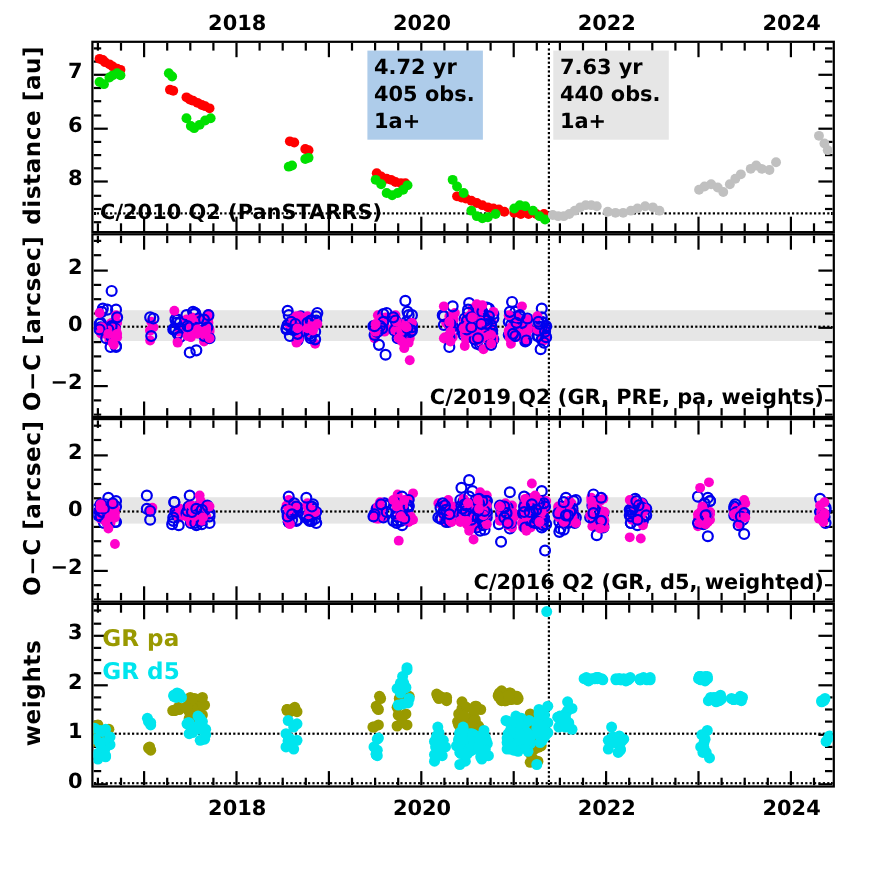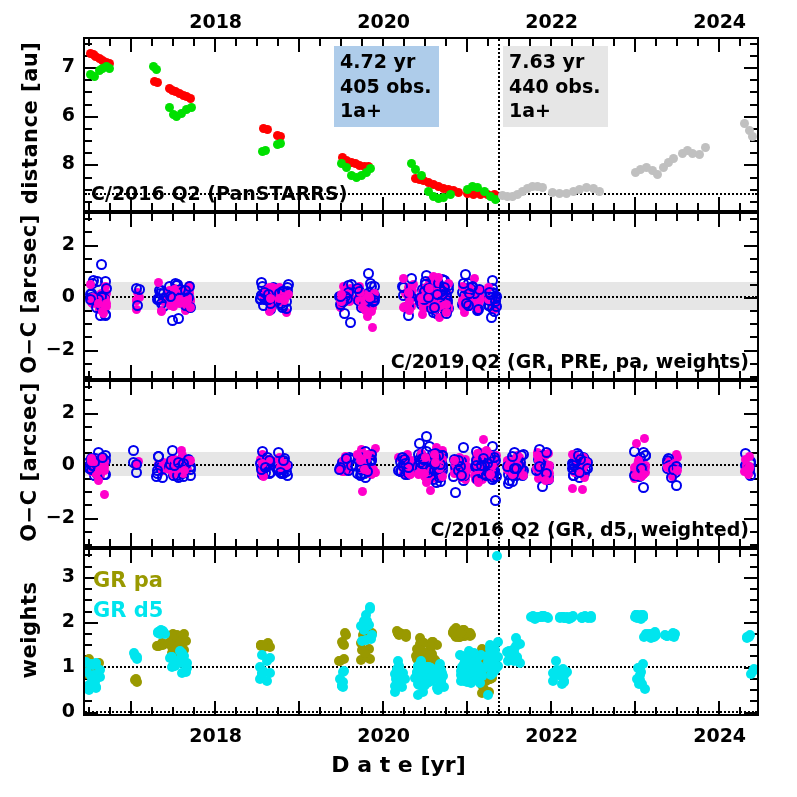--- a/index.html
+++ b/index.html
@@ -120,21 +120,21 @@
         <div class="tk" style="left: 570.2px; width: 2px; height: 7px; top: 0px;"></div>
         <div class="tk" style="left: 570.2px; width: 2px; height: 7px; bottom: 0px;"></div>
         <div class="tk" style="left: 591.2px; width: 2px; height: 7px; top: 0px;"></div>
         <div class="tk" style="left: 591.2px; width: 2px; height: 7px; bottom: 0px;"></div>
         <div class="tk" style="left: 612.2px; width: 2px; height: 7px; top: 0px;"></div>
         <div class="tk" style="left: 612.2px; width: 2px; height: 7px; bottom: 0px;"></div>
         <div class="tk" style="left: 633.2px; width: 2px; height: 13px; top: 0px;"></div>
         <div class="tk" style="left: 633.2px; width: 2px; height: 13px; bottom: 0px;"></div>
         <div class="tk" style="left: 654.2px; width: 2px; height: 7px; top: 0px;"></div>
         <div class="tk" style="left: 654.2px; width: 2px; height: 7px; bottom: 0px;"></div>
-        <div class="note" style="left: 6px; bottom: 4px;">C/2016 Q2 (PanSTARRS)</div>
+        <div class="note" style="left: 6px; bottom: 4px;">C/2010 Q2 (PanSTARRS)</div>
         <div class="pt" style="background: rgb(255, 0, 0); width: 9px; height: 9px; left: 1.38px; top: 9.59722px;"></div>
         <div class="pt" style="background: rgb(255, 0, 0); width: 9px; height: 9px; left: 3.9px; top: 10.5694px;"></div>
         <div class="pt" style="background: rgb(255, 0, 0); width: 9px; height: 9px; left: 6.42px; top: 12.5139px;"></div>
         <div class="pt" style="background: rgb(255, 0, 0); width: 9px; height: 9px; left: 9.78px; top: 14.9444px;"></div>
         <div class="pt" style="background: rgb(255, 0, 0); width: 9px; height: 9px; left: 13.14px; top: 17.375px;"></div>
         <div class="pt" style="background: rgb(255, 0, 0); width: 9px; height: 9px; left: 16.5px; top: 18.5903px;"></div>
         <div class="pt" style="background: rgb(255, 0, 0); width: 9px; height: 9px; left: 19.86px; top: 19.8056px;"></div>
         <div class="pt" style="background: rgb(255, 0, 0); width: 9px; height: 9px; left: 65.22px; top: 37.7917px;"></div>
         <div class="pt" style="background: rgb(255, 0, 0); width: 9px; height: 9px; left: 67.74px; top: 38.7639px;"></div>
         <div class="pt" style="background: rgb(255, 0, 0); width: 9px; height: 9px; left: 79.5px; top: 45.3264px;"></div>
@@ -2328,14 +2328,13 @@
 440 obs.
 1a+</div>
     <div class="tick-txt" style="left: 189.2px; width: 52px; text-align: center; top: 10px;">2018</div>
     <div class="tick-txt" style="left: 189.2px; width: 52px; text-align: center; top: 724px;">2018</div>
     <div class="tick-txt" style="left: 357.2px; width: 52px; text-align: center; top: 10px;">2020</div>
     <div class="tick-txt" style="left: 357.2px; width: 52px; text-align: center; top: 724px;">2020</div>
     <div class="tick-txt" style="left: 525.2px; width: 52px; text-align: center; top: 10px;">2022</div>
     <div class="tick-txt" style="left: 525.2px; width: 52px; text-align: center; top: 724px;">2022</div>
     <div class="tick-txt" style="left: 693.2px; width: 52px; text-align: center; top: 10px;">2024</div>
     <div class="tick-txt" style="left: 693.2px; width: 52px; text-align: center; top: 724px;">2024</div>
-    <div class="axis-label" style="font-size: 22px; left: 0px; width: 797px; text-align: center; top: 752px;">D a t e [yr]</div>
   </div>
 
 </body></html>

